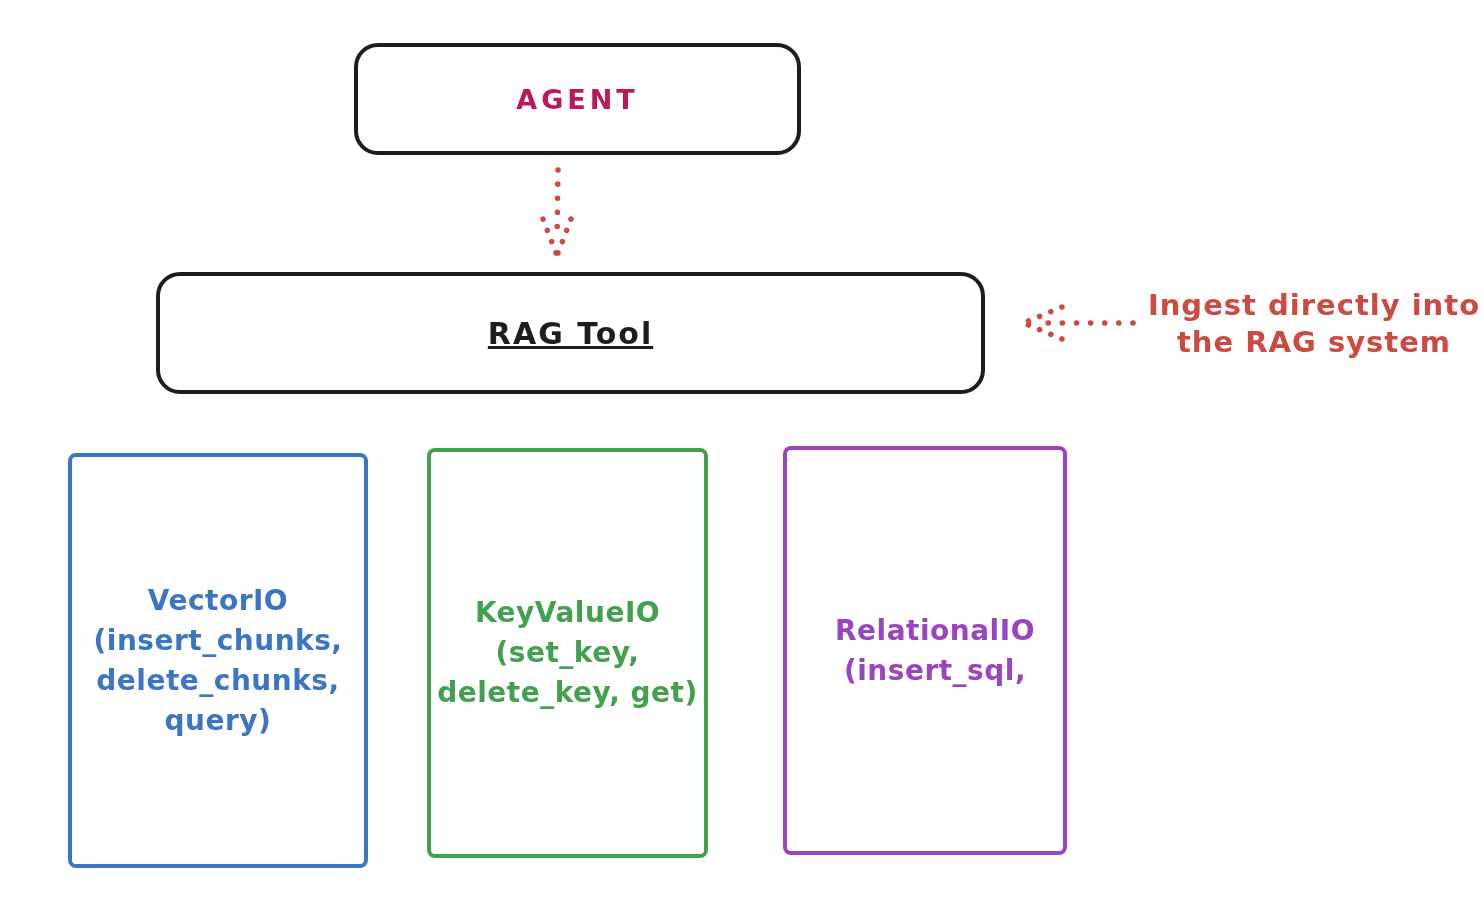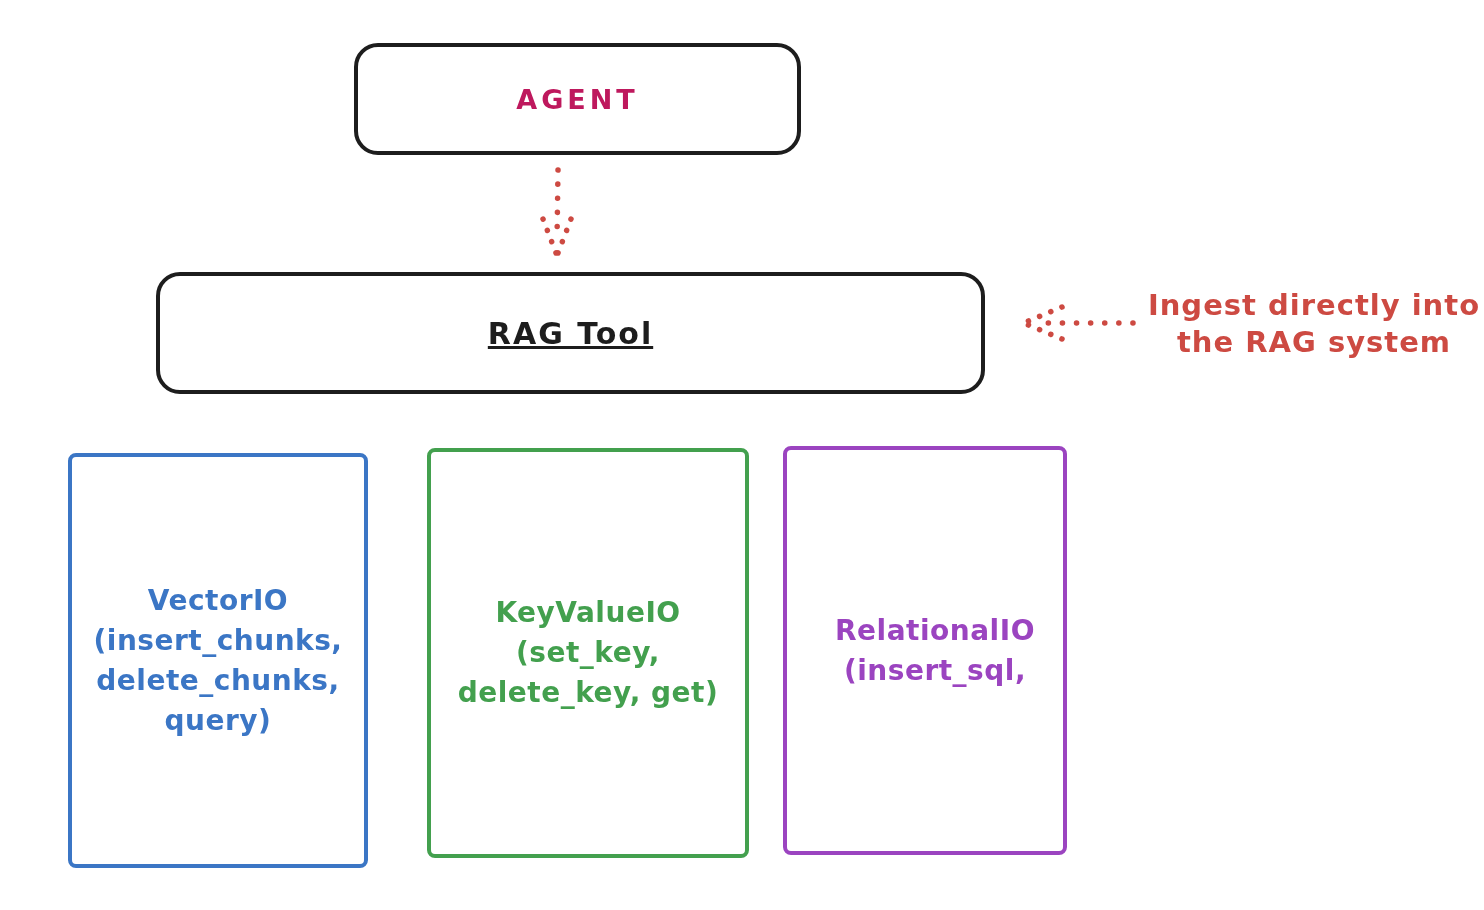--- a/index.html
+++ b/index.html
@@ -87,21 +87,21 @@
     flex-direction: column;
     align-items: center;
     justify-content: center;
     text-align: center;
     font-size: 28px;
     font-weight: 600;
     line-height: 40px;
     letter-spacing: 0.5px;
   }
   .io-box-vector   { left: 68px;  top: 453px; width: 300px; height: 415px; }
-  .io-box-keyvalue { left: 427px; top: 448px; width: 322px; height: 410px; }
+  .io-box-keyvalue { left: 427px; top: 448px; width: 281px; height: 410px; }
   .io-box-relational { left: 783px; top: 446px; width: 284px; height: 409px; padding-left: 20px; }
   .index-label {
     margin-top: 40px;
   }
 </style>
 </head>
 <body>
 
 <div class="canvas">
 

